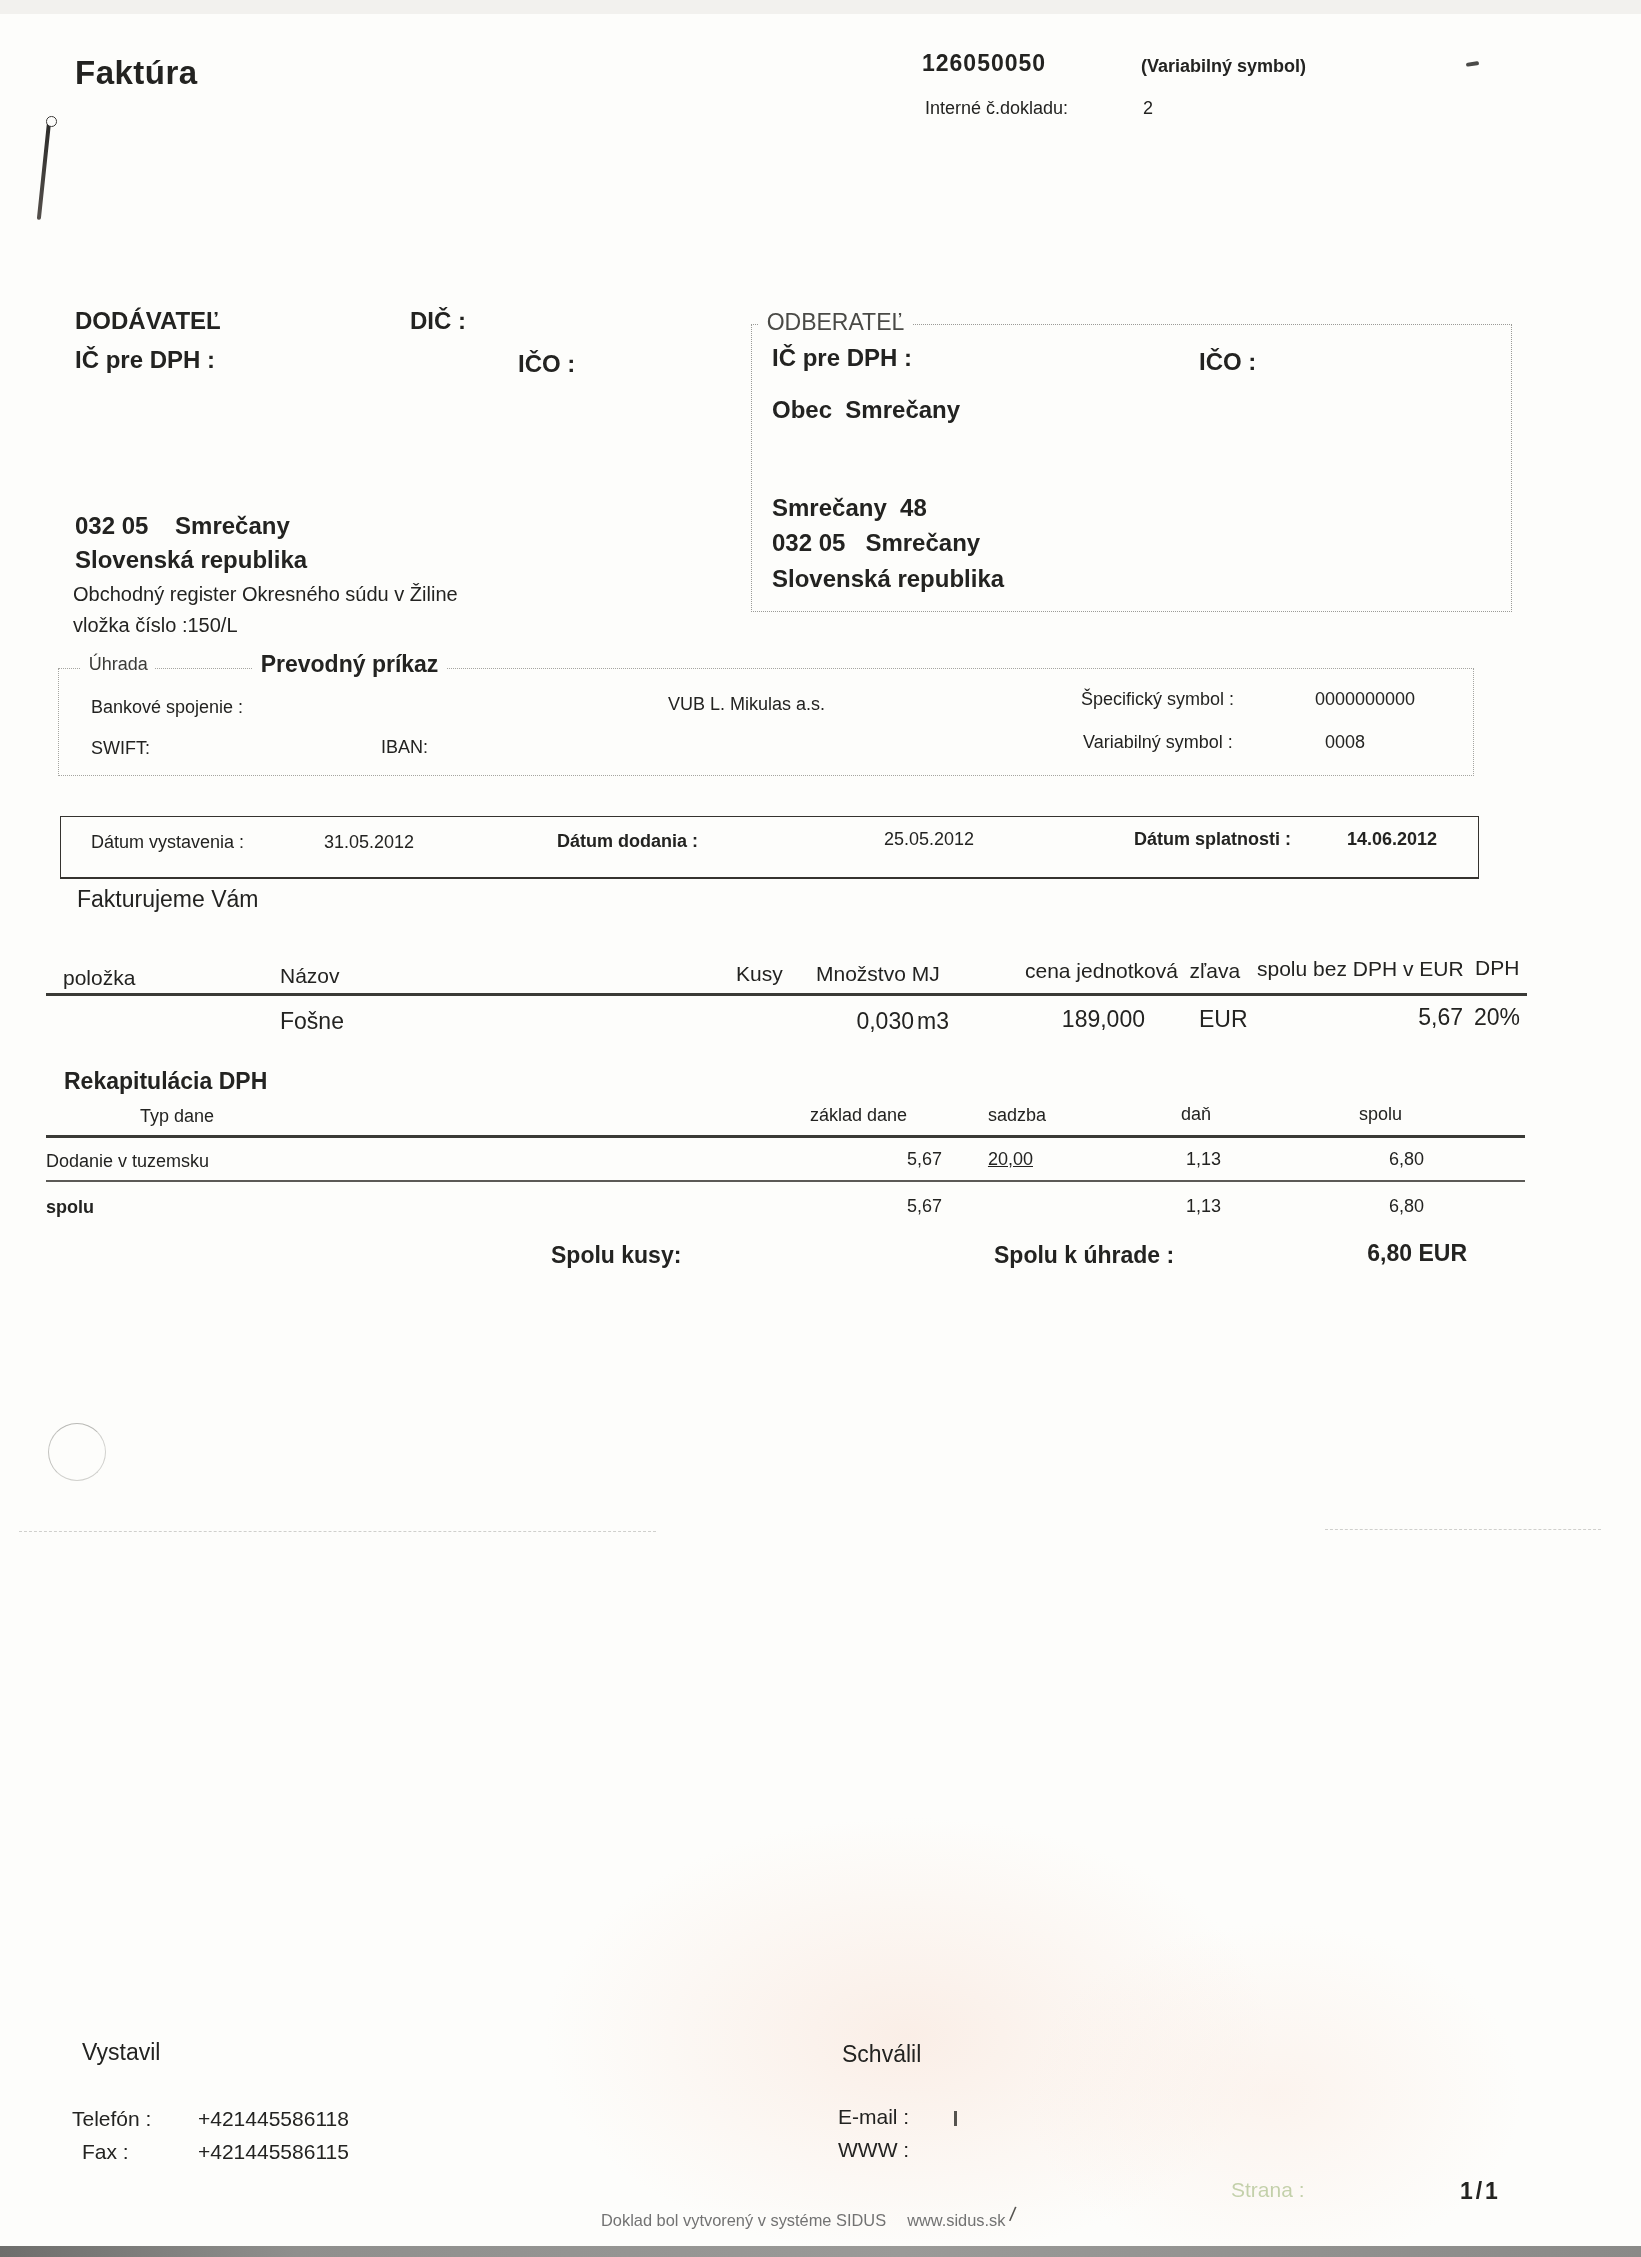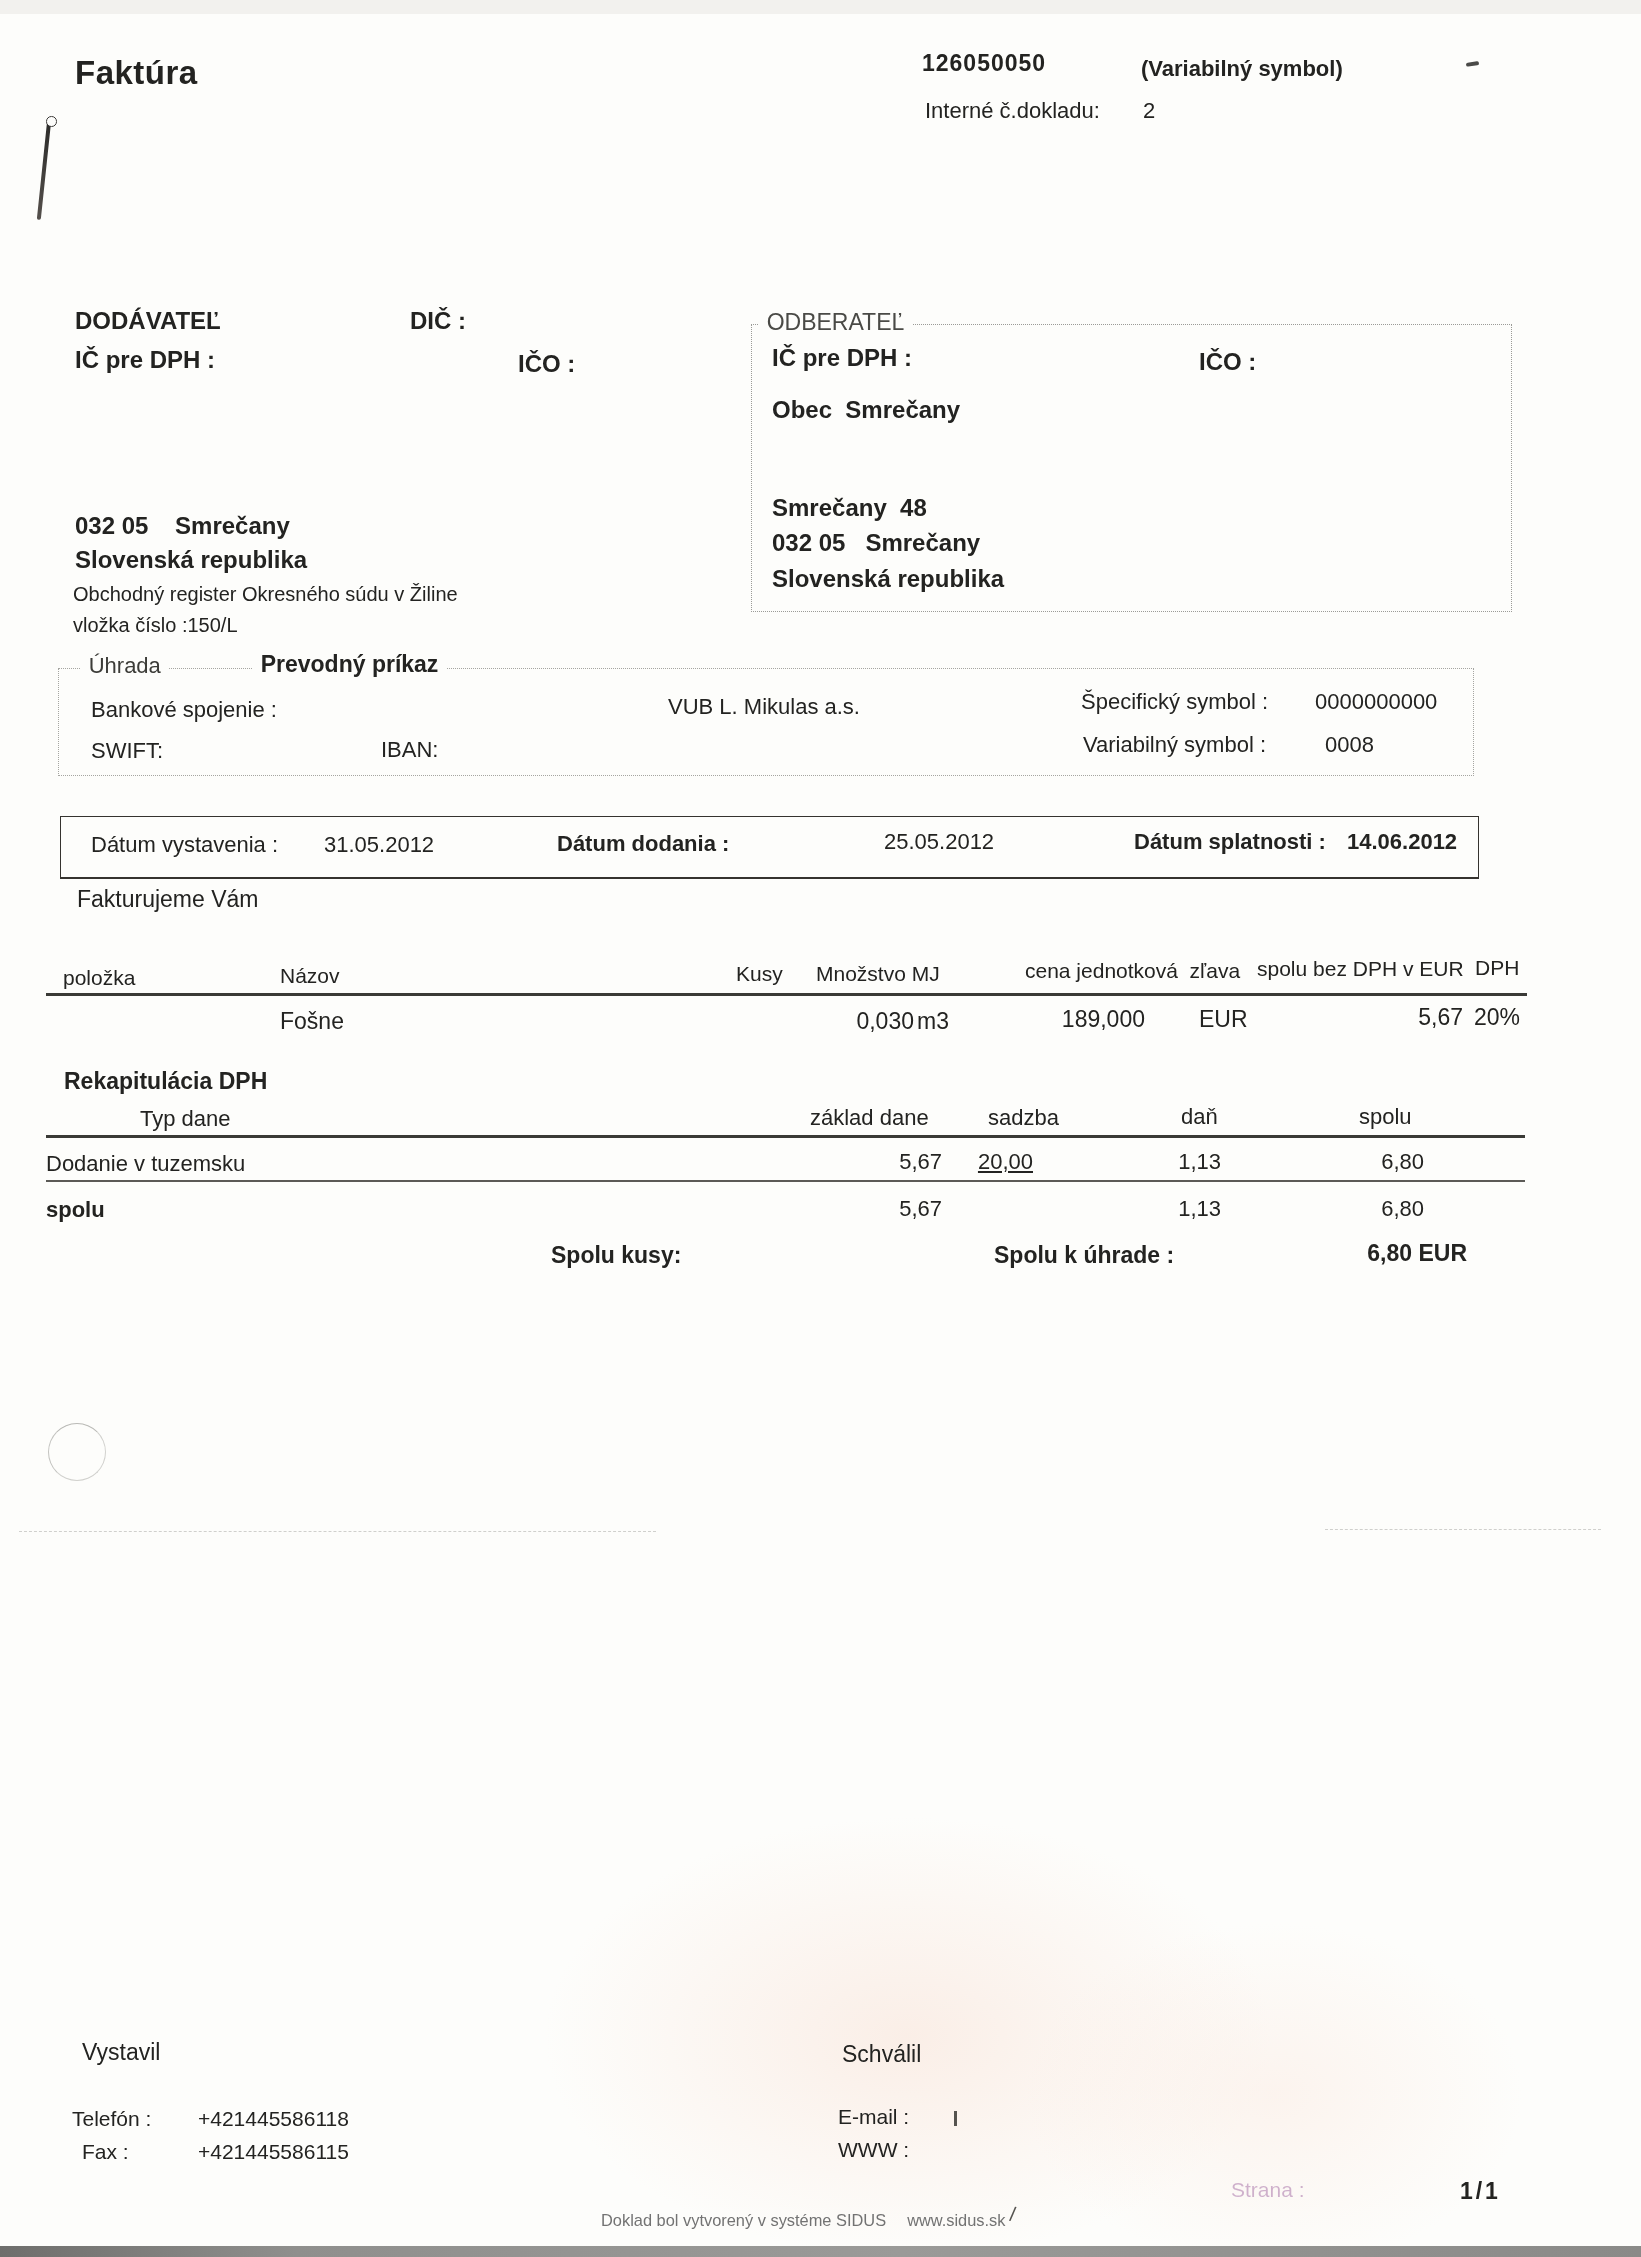--- a/index.html
+++ b/index.html
@@ -8,40 +8,40 @@
     background:#fdfdfb;
     font-family:"Liberation Sans","DejaVu Sans",sans-serif;
     color:#232321;
   }
   .abs{position:absolute;white-space:pre;}
   .b{font-weight:bold;}
   .t34{font-size:33px;letter-spacing:0.5px;}
   .t30{font-size:23px;}
   .t25{font-size:24px;text-align:right;}
   .t24{font-size:23px;}
-  .t23{font-size:22px;}
+  .t23{font-size:18px;}
   .t22{font-size:21px;}
   .t21{font-size:20px;}
   .t17{font-size:16.4px;}
   .right{text-align:right;}
   .scan-top{position:absolute;left:0;top:0;width:100%;height:13.5px;background:#f2f1ee;}
   .bottom-band{position:absolute;left:0;top:2246px;width:100%;height:11.6px;
     background:linear-gradient(to right,#6e6e6c,#8f8f8d 18%,#9a9a98 55%,#8a8a88);}
   .staple{position:absolute;left:42px;top:120px;width:3.9px;height:100px;
     background:linear-gradient(to bottom,#2b2b29,#55504c);transform:rotate(6deg);border-radius:1.9px;}
   .staple-head{position:absolute;left:46px;top:116px;width:8.7px;height:8.7px;border:1.9px solid #3c3a38;border-radius:50%;background:#fdfdfb;}
   .dash-artifact{position:absolute;left:1466px;top:62px;width:12.6px;height:3.9px;background:#4a4a48;border-radius:1.9px;transform:rotate(-8deg);}
   .box-dotted{position:absolute;border:1.9px dotted #9b9b97;background:transparent;}
   .box-solid{position:absolute;border:1.9px solid #35332f;}
   .onborder{background:#fdfdfb;padding:0 7.7px;line-height:1;}
   .hline{position:absolute;background:#3a3a36;height:2.9px;}
   .hline-thin{position:absolute;background:#5c5a56;height:1.9px;}
   .punch-hole{position:absolute;left:48px;top:1423px;width:56px;height:56px;border-radius:50%;
     border:1.9px solid #c6c6c2;border-top-color:#a8a8a4;border-left-color:#b4b4b0;opacity:.8;}
-  .ghost{opacity:.32;color:#701a75;}
+  .ghost{opacity:.32;color:#4d7c0f;}
   .dashed-art{position:absolute;border-top:1.9px dashed #c2c2be;opacity:.75;height:0;}
   .blotch1{position:absolute;left:541px;top:1815px;width:734px;height:444px;
     background:radial-gradient(ellipse at center,rgba(248,226,214,.55),rgba(248,226,214,0) 70%);}
   .blotch2{position:absolute;left:1023px;top:1921px;width:502px;height:348px;
     background:radial-gradient(ellipse at center,rgba(250,232,222,.45),rgba(250,232,222,0) 70%);}
   .tick{position:absolute;width:2.9px;height:14.5px;background:#55534f;}
 </style>
 </head>
 <body>
 

